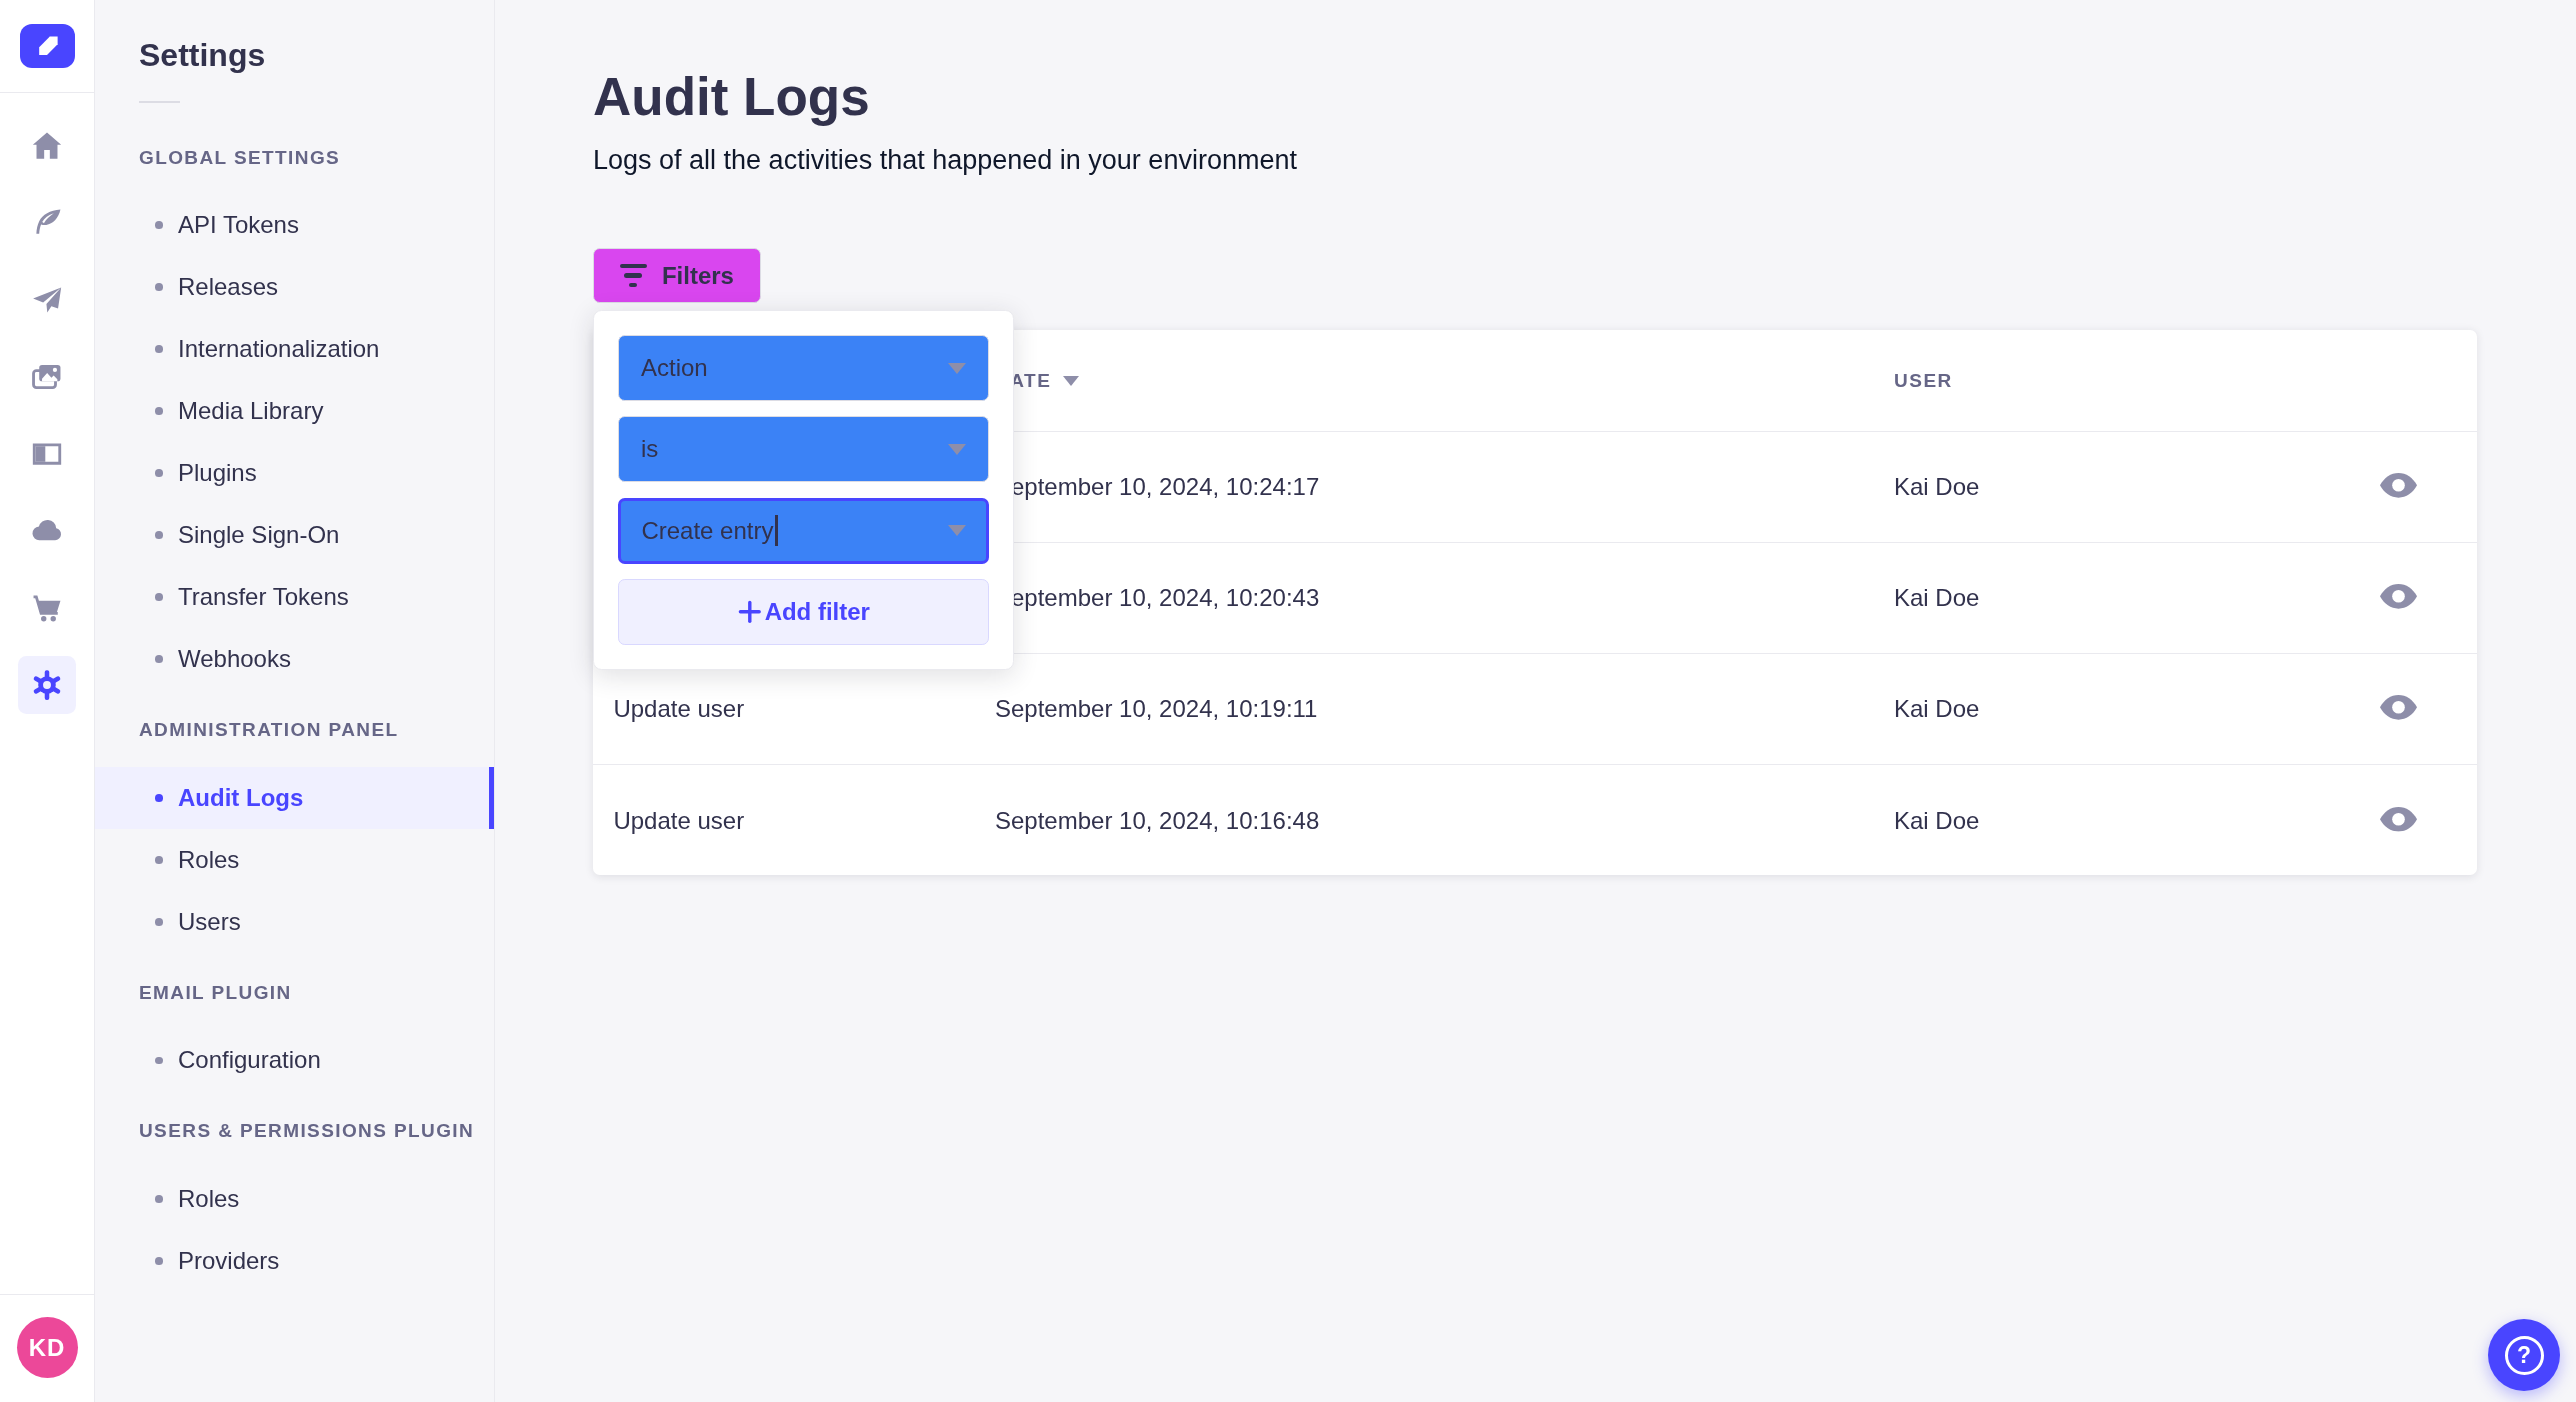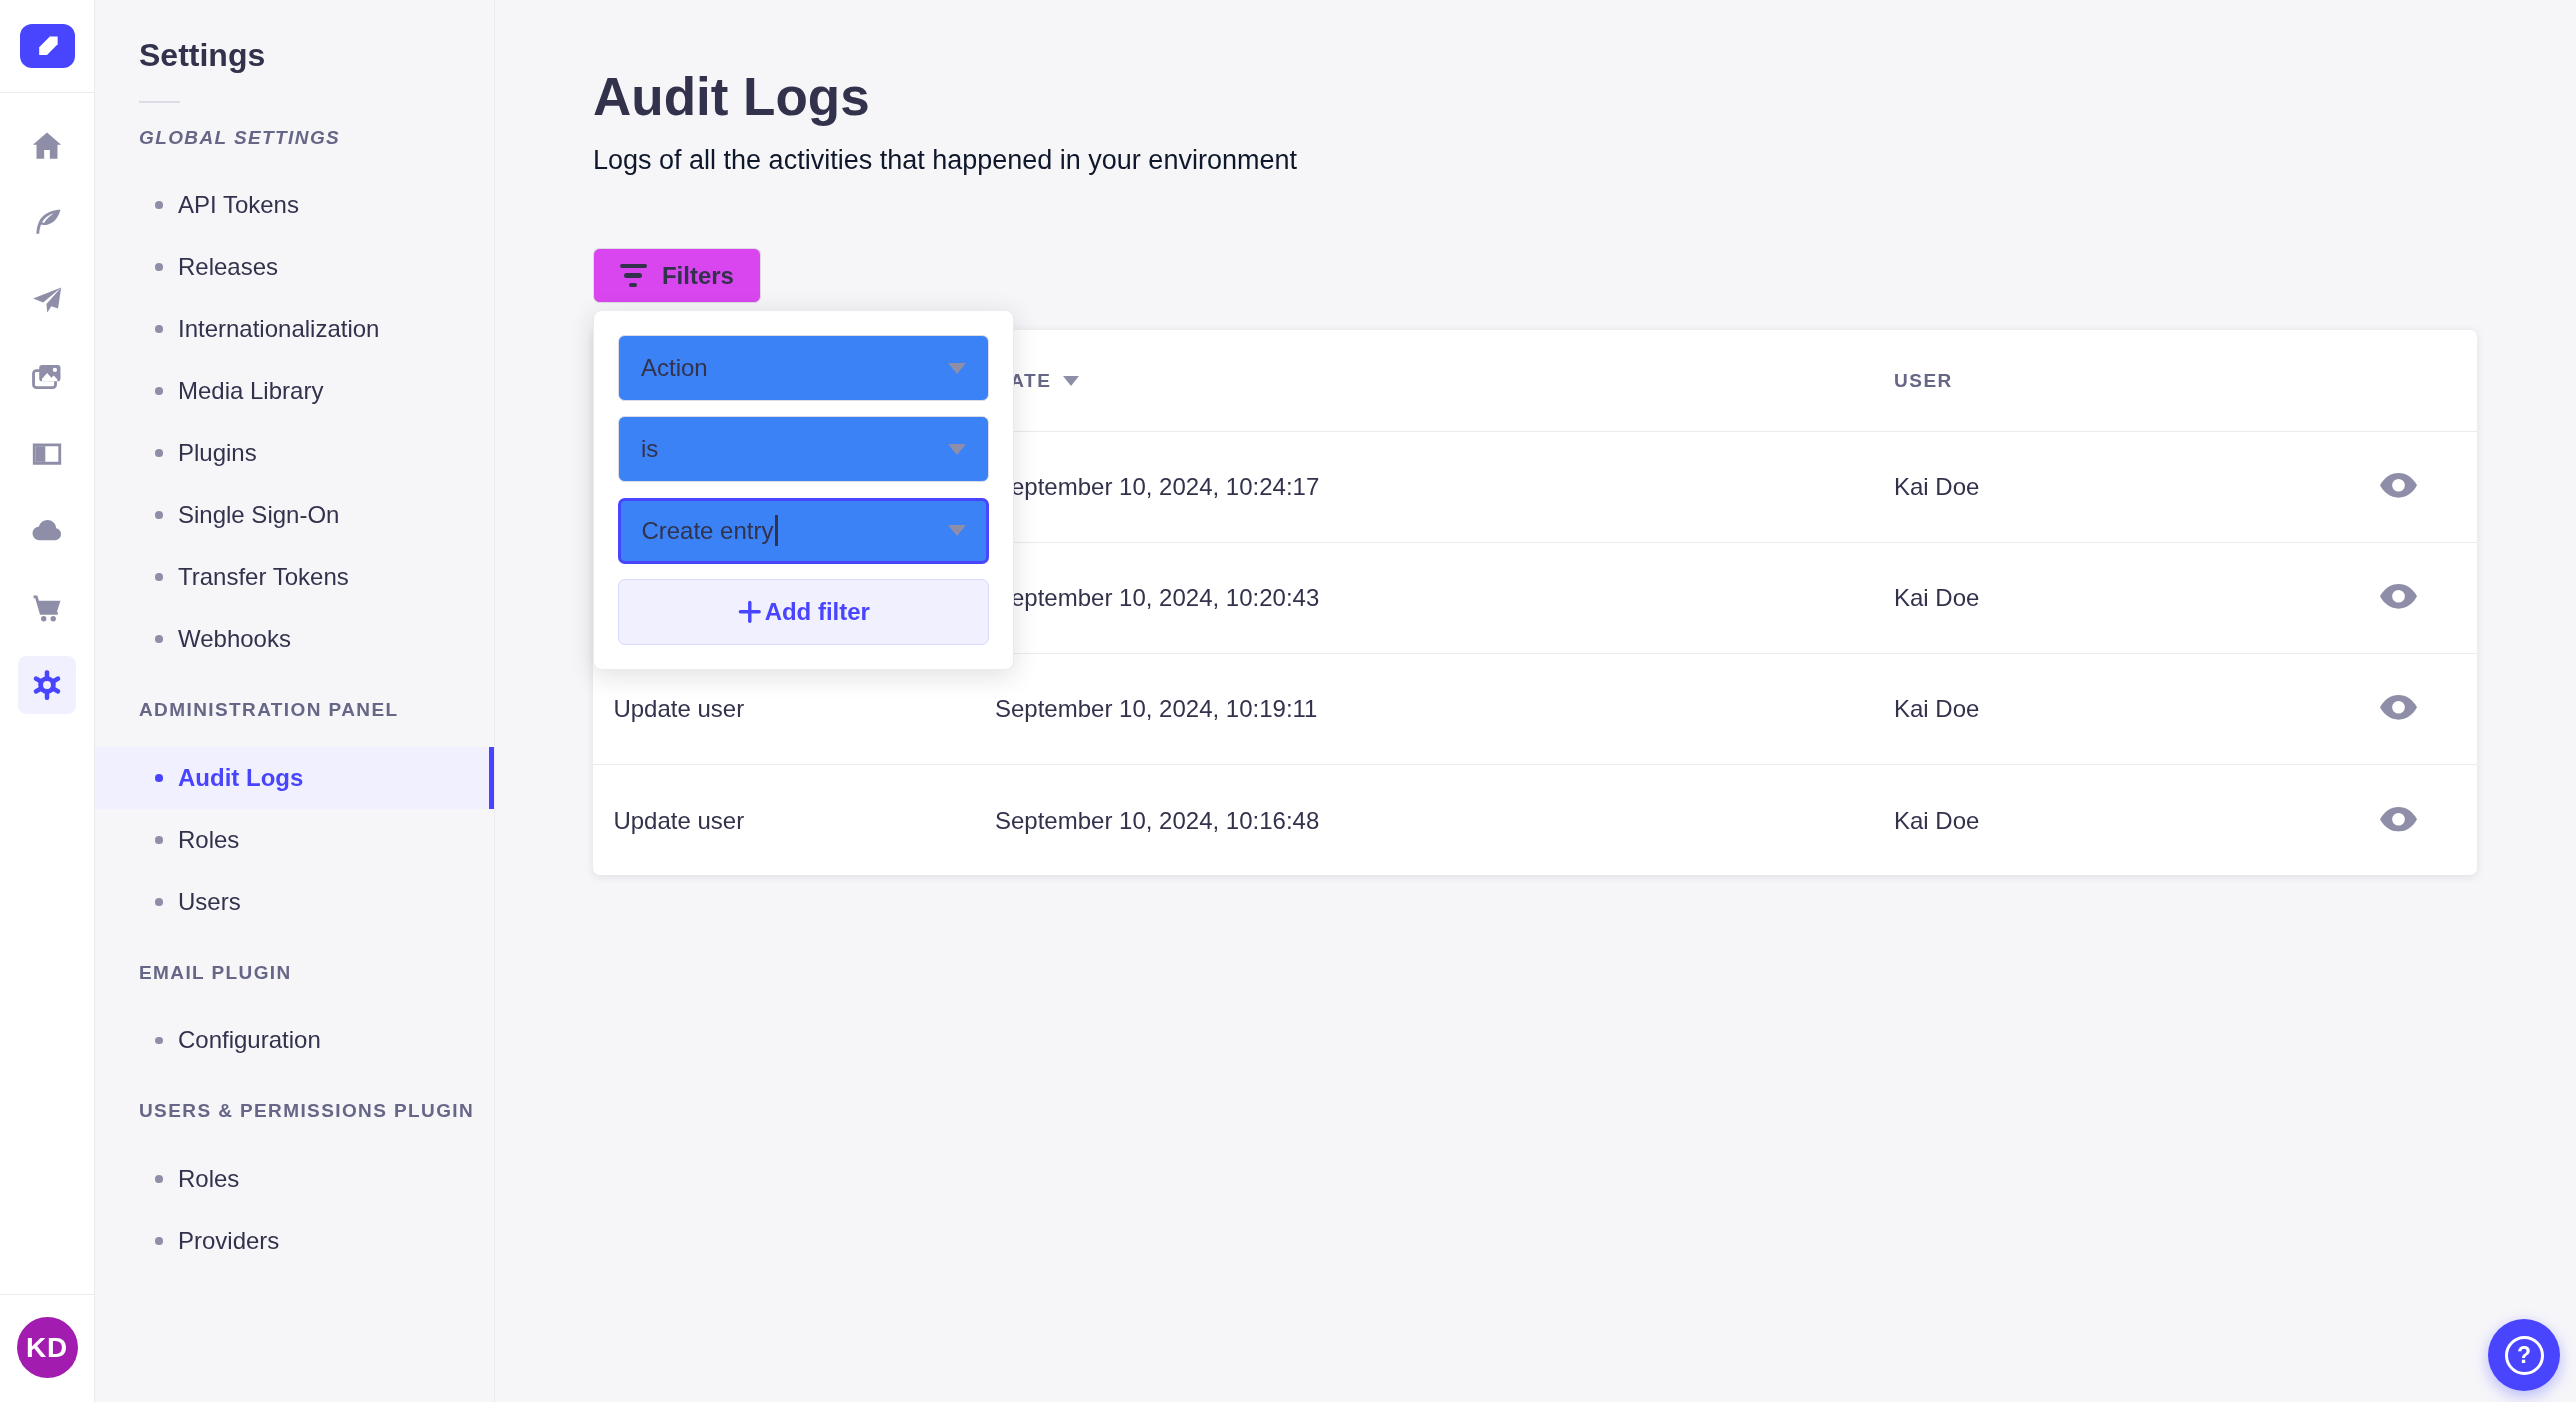--- a/index.html
+++ b/index.html
@@ -28,37 +28,37 @@
   .rail-icons { margin-top:24px; display:flex; flex-direction:column; gap:19px; }
   .rail-icon {
     width:58px; height:58px; border-radius:8.5px;
     display:flex; align-items:center; justify-content:center; cursor:pointer;
   }
   .rail-icon svg { fill:#8e8ea9; }
   .rail-icon.active { background:#f0f0ff; }
   .rail-icon.active svg { fill:#4945ff; }
   .rail-bottom { width:100%; display:flex; flex-direction:column; align-items:center; }
   .avatar {
-    width:61px; height:61px; border-radius:50%; background:#a21caf; color:#fff;
-    font-size:28px; font-weight:bold; letter-spacing:0.9px;
+    width:61px; height:61px; border-radius:50%; background:#ec4899; color:#fff;
+    font-size:24px; font-weight:bold; letter-spacing:0.9px;
     display:flex; align-items:center; justify-content:center; margin:22px 0 24px; cursor:pointer;
   }
 
   
   .subnav {
     width:400px; min-width:400px; background:#f6f6f9;
     border-right:0.9px solid #eaeaef; padding-top:37px;
   }
   .subnav-title { font-size:32px; line-height:37px; font-weight:700; margin:0 0 0 44px; color:#32324d; }
   .subnav-divider { width:41px; height:1.7px; background:#dcdce4; margin:27px 0 0 44px; }
   .section-label {
     font-size:19px; font-weight:700; letter-spacing:1.4px; color:#666687;
     margin:29px 0 0 44px; line-height:22px;
   }
-  .section-label.first { margin-top:24px;font-style:italic; }
+  .section-label.first { margin-top:44px; }
   .nav-items { margin-top:25.6px; }
   .nav-item {
     height:62px; display:flex; align-items:center; padding-left:60px;
     font-size:24px; color:#32324d; cursor:pointer; position:relative;
   }
   .bullet { width:7.7px; height:7.7px; border-radius:50%; background:#8e8ea9; margin-right:15.3px; flex:none; }
   .nav-item.active { background:#f0f0ff; }
   .nav-item.active::after { content:""; position:absolute; right:0; top:0; bottom:0; width:5.1px; background:#4945ff; }
   .nav-item.active .bullet { background:#4945ff; }
   .nav-item.active .nav-label { color:#4945ff; font-weight:700; }

